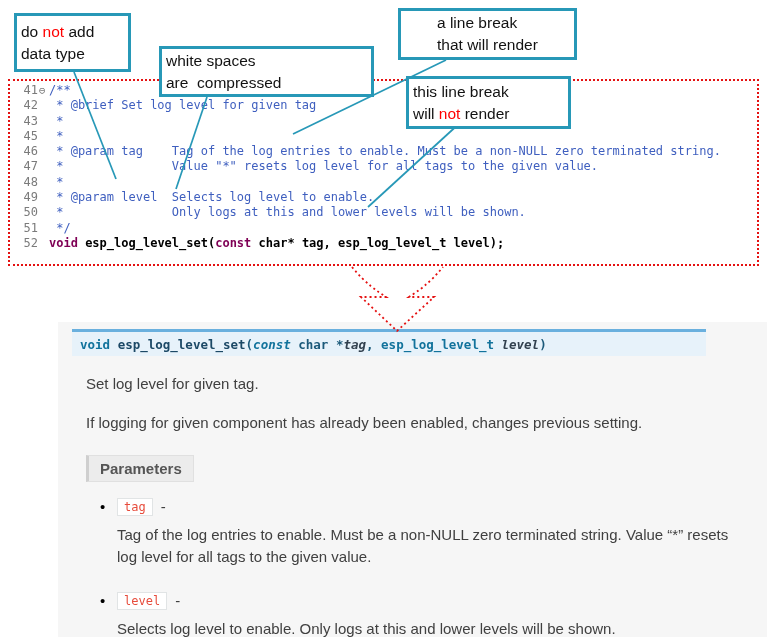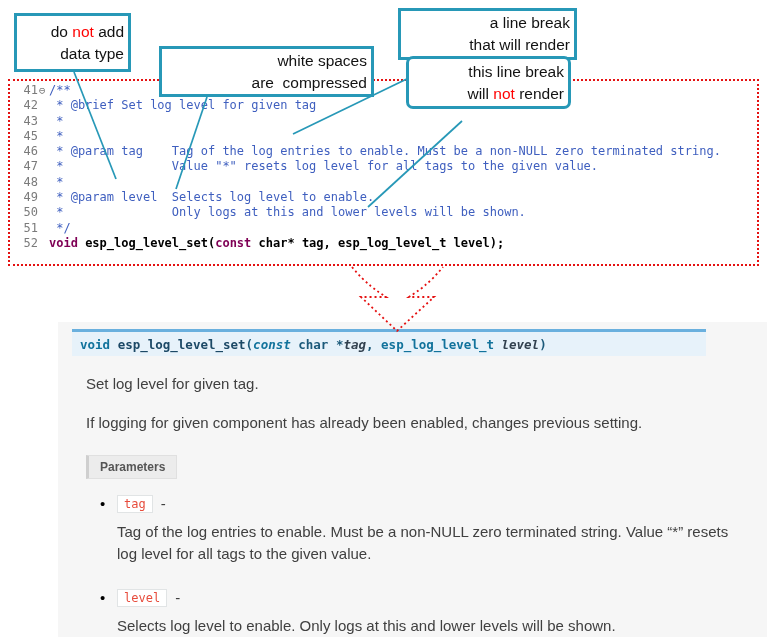--- a/index.html
+++ b/index.html
@@ -17,29 +17,29 @@
   }
   *{box-sizing:border-box}
   html,body{margin:0;padding:0;background:#fff;}
   body{width:767px;height:637px;font-family:"Liberation Sans",sans-serif;}
   .stage{position:relative;width:767px;height:637px;overflow:hidden;background:#fff;}
 
   
   .callout{
     position:absolute;z-index:6;background:#fff;
     border:3px solid var(--callout-border);
-    display:flex;flex-direction:column;justify-content:center;align-items:flex-end;
+    display:flex;flex-direction:column;justify-content:center;align-items:flex-start;
     text-align:center;font-size:15.5px;color:#121212;line-height:1.4;
     padding:2px 4px;
   }
   .callout div{white-space:pre-wrap;}
   #callout-1{left:14px;top:13px;width:117px;height:59px;}
   #callout-2{left:159px;top:46px;width:215px;height:51px;}
   #callout-3{left:398px;top:8px;width:179px;height:52px;padding-left:36px;}
-  #callout-4{left:406px;top:56px;width:165px;height:53px;border-radius:7px;}
+  #callout-4{left:406px;top:76px;width:165px;height:53px;}
   .red{color:var(--highlight-red);}
 
   
   .overlay{position:absolute;left:0;top:0;width:767px;height:637px;z-index:5;pointer-events:none;}
   .connector{stroke:var(--callout-border);stroke-width:1.7;fill:none;}
   .arrow{stroke:var(--editor-border-red);stroke-width:1.8;fill:none;stroke-dasharray:2 3;}
 
   
   .editor{
     position:absolute;left:8px;top:79px;width:751px;height:187px;z-index:1;
@@ -72,21 +72,21 @@
   .s-name{color:#1c4966;}
   .s-plain{color:#1c5a7a;}
   .s-pname{color:#32414f;font-style:italic;}
 
   .docpanel p{margin:0;font-size:15px;line-height:1.45;}
   #para1{margin:17px 0 0 28px;}
   #para2{margin:17px 0 0 28px;}
   .params-label{
     display:inline-block;margin:21px 0 0 28px;
     background:#ececec;border:1px solid #e0e0e0;border-left:3px solid #cfcfcf;
-    padding:4px 11px;font-size:12px;font-weight:bold;color:#555;
+    padding:4px 11px;font-size:15px;font-weight:bold;color:#555;
   }
   .param-list{list-style:none;margin:16px 0 0 42px;padding:0;}
   .param-item{margin:0 0 23px 0;}
   .param-head{display:flex;align-items:center;}
   .bullet{font-size:15px;color:#000;width:17px;flex:none;}
   .param-name{
     font-family:"DejaVu Sans Mono",monospace;font-size:12px;
     color:var(--param-name-red);background:#fff;border:1px solid #e1e4e5;
     padding:1px 6px;
   }

